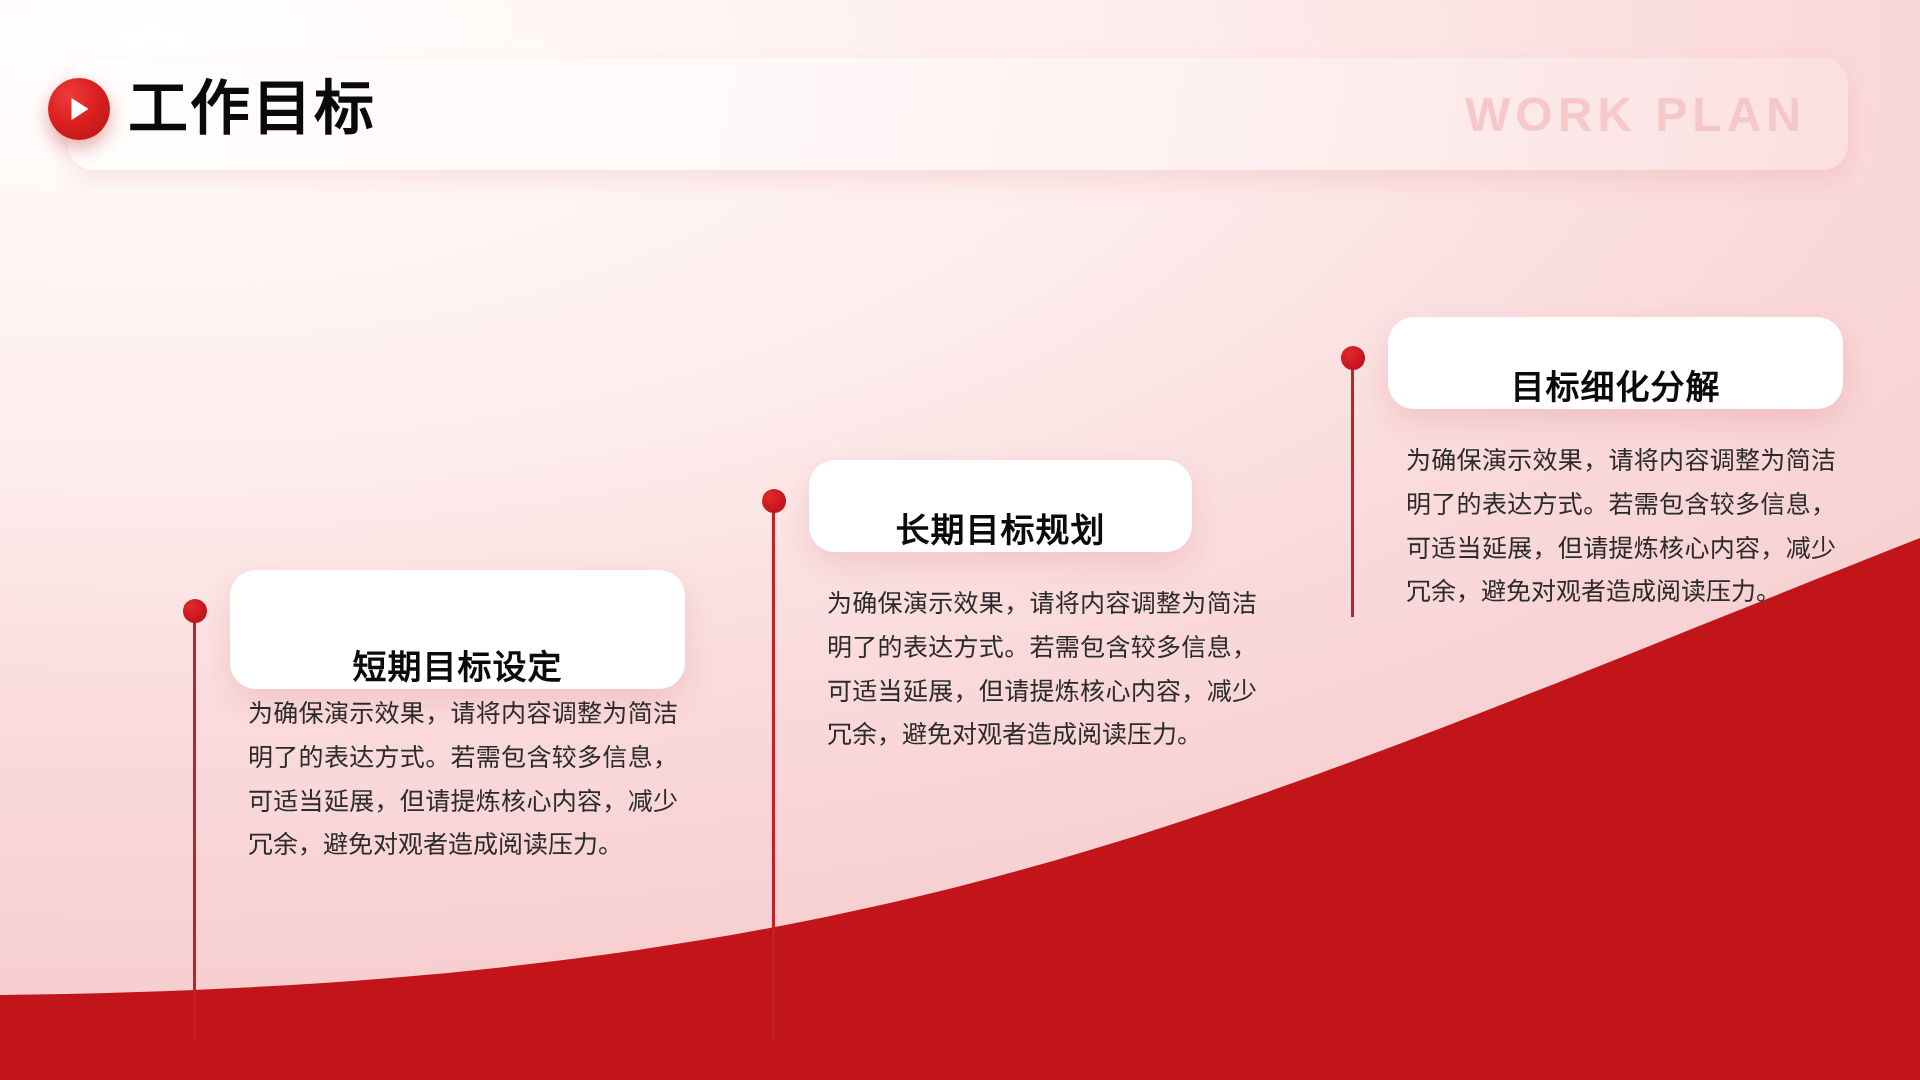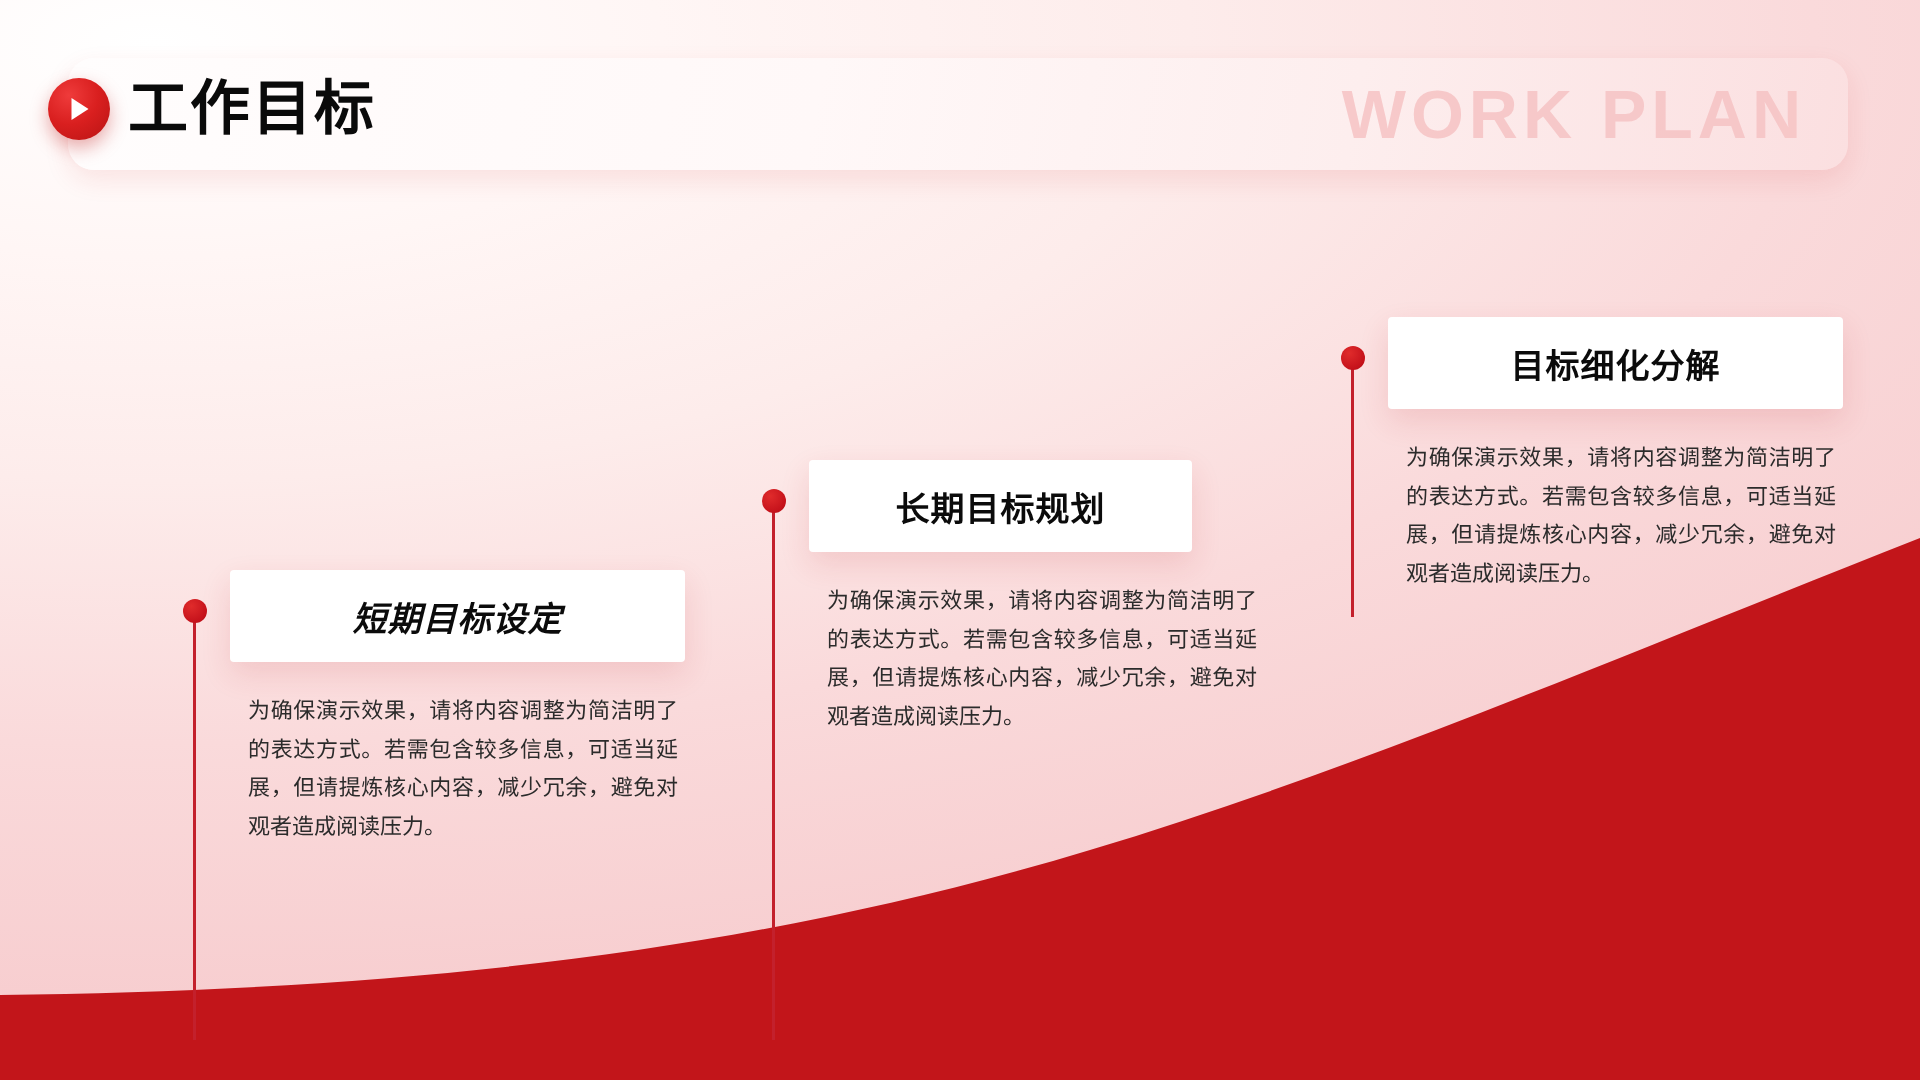--- a/index.html
+++ b/index.html
@@ -40,21 +40,21 @@
     border-radius: 26px;
     background: linear-gradient(100deg, #fffdfd 0%, #fff8f8 42%, #fdeeee 72%, #fbdfe0 100%);
     box-shadow: 0 10px 26px rgba(206, 26, 26, 0.10);
     overflow: hidden;
   }
   .header-watermark {
     position: absolute;
     right: 42px;
     top: 50%;
     transform: translateY(-50%);
-    font-size: 68px;
+    font-size: 48px;
     font-weight: 700;
     letter-spacing: 5px;
     color: #f6c3c4;
     opacity: .85;
     white-space: nowrap;
     user-select: none;
   }
 
   .header-title-row {
     position: absolute;
@@ -122,45 +122,45 @@
     width: 24px;
     height: 24px;
     border-radius: 50%;
     background: radial-gradient(circle at 35% 30%, #e02b2b 0%, #c5121b 70%, #ad0f17 100%);
     left: -10px;
     top: -11px;
   }
   .card {
     position: absolute;
     background: #ffffff;
-    border-radius: 4px;
+    border-radius: 26px;
     box-shadow: 0 12px 30px rgba(190, 40, 50, .14);
     display: flex;
-    align-items: center;
+    align-items: flex-end;
     justify-content: center;
   }
   .card-title {
     font-size: 34px;
     font-weight: 700;
     color: #0b0b0b;
     letter-spacing: 1px;
     white-space: nowrap;
   }
   .body-text {
     position: absolute;
-    font-size: 22px;
+    font-size: 25px;
     line-height: 1.75;
     color: #2b2b2b;
     text-align: justify;
   }
 
   
   #item-1 { left: 193px; top: 610px; }
   #item-1 .stem { height: 430px; }
-  #item-1 .card { left: 37px; top: -40px; width: 455px; height: 92px; font-style: italic; }
+  #item-1 .card { left: 37px; top: -40px; width: 455px; height: 119px; }
   #item-1 .body-text { left: 55px; top: 82px; width: 430px; }
 
   
   #item-2 { left: 772px; top: 500px; }
   #item-2 .stem { height: 540px; }
   #item-2 .card { left: 37px; top: -40px; width: 383px; height: 92px; }
   #item-2 .body-text { left: 55px; top: 82px; width: 430px; }
 
   
   #item-3 { left: 1351px; top: 357px; }

